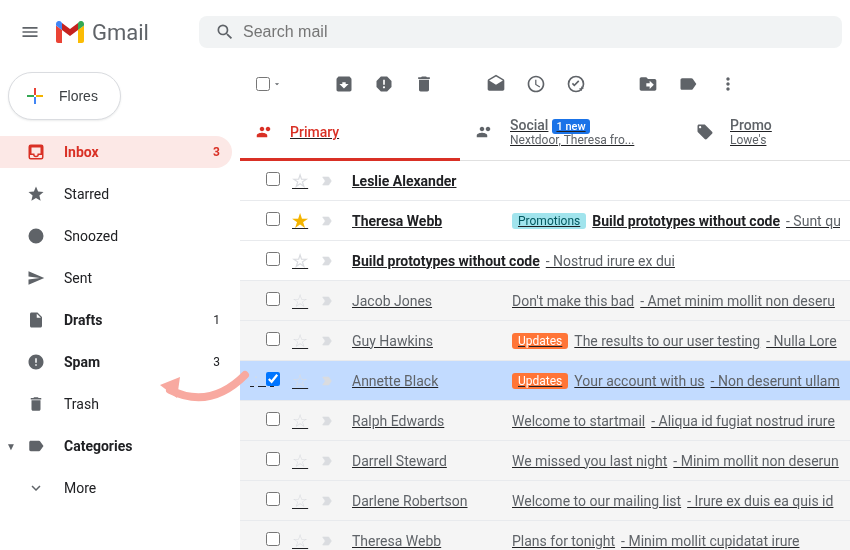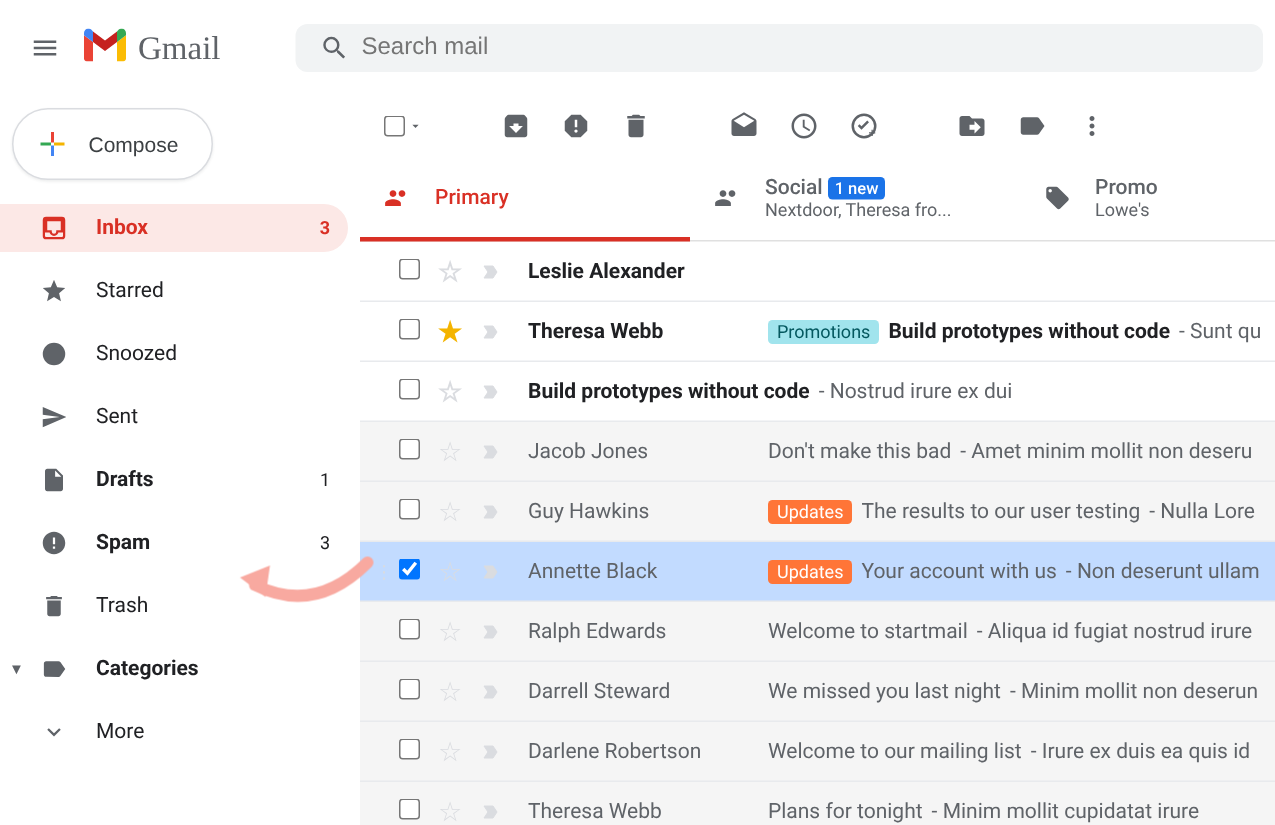--- a/index.html
+++ b/index.html
@@ -1,38 +1,38 @@
 <!DOCTYPE html>
 <html><head>
 <meta charset="utf-8">
 <style>
 * { box-sizing: border-box; margin: 0; padding: 0; }
 body { font-family: 'Google Sans', Roboto, Arial, sans-serif; font-size: 14px; color: #202124; background: #fff; width: 850px; height: 550px; overflow: hidden; }
 .header { display: flex; align-items: center; height: 64px; padding: 0 8px; }
 .hamburger { padding: 12px; cursor: pointer; color: #5f6368; }
-.logo { display: flex; margin-left: 4px; font-family: Liberation Serif, serif; }
+.logo { display: flex; align-items: center; margin-left: 4px; }
 .logo-text { font-size: 22px; color: #5f6368; margin-left: 8px; font-weight: 400; }
 .search { flex: 1; display: flex; align-items: center; background: #f1f3f4; border-radius: 8px; height: 32px; margin-left: 50px; padding: 0 8px; }
 .search-icon { padding: 8px; color: #5f6368; }
 .search input { border: none; background: transparent; outline: none; font-size: 16px; flex: 1; color: #5f6368; }
 .body { display: flex; height: calc(100% - 64px); }
 .sidebar { width: 240px; padding-top: 8px; }
 .compose { display: inline-flex; align-items: center; gap: 12px; background: #fff; border: 1px solid #dadce0; border-radius: 24px; padding: 0 22px 0 14px; height: 48px; margin-left: 8px; box-shadow: 0 1px 2px rgba(60,64,67,.1); cursor: pointer; font-size: 14px; color: #3c4043; font-weight: 500; }
 .nav { margin-top: 16px; }
 .nav-item { display: flex; align-items: center; height: 32px; padding: 0 12px 0 26px; border-radius: 0 16px 16px 0; cursor: pointer; font-size: 14px; color: #202124; margin-right: 8px; position: relative; margin-top: 10px; }
 .nav-item.active { background: #fce8e6; color: #d93025; font-weight: 700; }
 .nav-item.bold .nav-label { font-weight: 700; }
 .nav-item.active .nav-label { font-weight: 700; }
 .nav-icon { width: 20px; height: 20px; margin-right: 18px; display: flex; align-items: center; justify-content: center; color: #5f6368; }
 .nav-item.active .nav-icon { color: #d93025; }
 .nav-label { flex: 1; }
 .nav-count { font-size: 12px; font-weight: 400; }
 .nav-item.active .nav-count { font-weight: 700; }
 .caret-left { position: absolute; left: 6px; color: #5f6368; font-size: 10px; }
-.main { flex: 1; display: flex; flex-direction: column; overflow: hidden; }
+.main { flex: 1; display: flex; flex-direction: column; overflow: hidden; text-decoration: underline; }
 .toolbar { display: flex; align-items: center; gap: 20px; padding: 10px 16px; color: #5f6368; }
 .tool { cursor: pointer; display: flex; align-items: center; }
 .tool-divider { width: 12px; }
 .select-all { display: flex; align-items: center; gap: 2px; }
 .select-all input { width: 14px; height: 14px; }
 .tabs { display: flex; border-bottom: 1px solid #e0e0e0; }
 .tab { display: flex; align-items: center; gap: 16px; padding: 0 16px; height: 56px; min-width: 220px; cursor: pointer; color: #5f6368; font-size: 14px; position: relative; }
 .tab.active { color: #d93025; }
 .tab.active::after { content: ''; position: absolute; bottom: -1px; left: 0; right: 0; height: 3px; background: #d93025; }
 .tab-icon { width: 18px; }
@@ -95,21 +95,21 @@
 <div class="body">
   <div class="sidebar">
     <button class="compose">
       <svg width="24" height="24" viewBox="0 0 24 24">
           <path fill="#F4B400" d="M12 4v16"></path>
           <path stroke="#EA4335" stroke-width="2" d="M12 4v7"></path>
           <path stroke="#4285F4" stroke-width="2" d="M12 13v7"></path>
           <path stroke="#34A853" stroke-width="2" d="M4 12h7"></path>
           <path stroke="#F4B400" stroke-width="2" d="M13 12h7"></path>
         </svg>
-      <span>Compose</span>
+      <span>Flores</span>
     </button>
     <div class="nav" id="nav">
         <div class="nav-item active">
           <span class="nav-icon">
             <svg width="18" height="18" viewBox="0 0 24 24">
               <path fill="none" stroke="currentColor" stroke-width="2" d="M19 3H5c-1.1 0-2 .9-2 2v14c0 1.1.9 2 2 2h14c1.1 0 2-.9 2-2V5c0-1.1-.9-2-2-2zm0 12h-4c0 1.66-1.35 3-3 3s-3-1.34-3-3H5V5h14v10z"></path>
             </svg>
           </span>
           <span class="nav-label">Inbox</span>
           <span class="nav-count">3</span>

